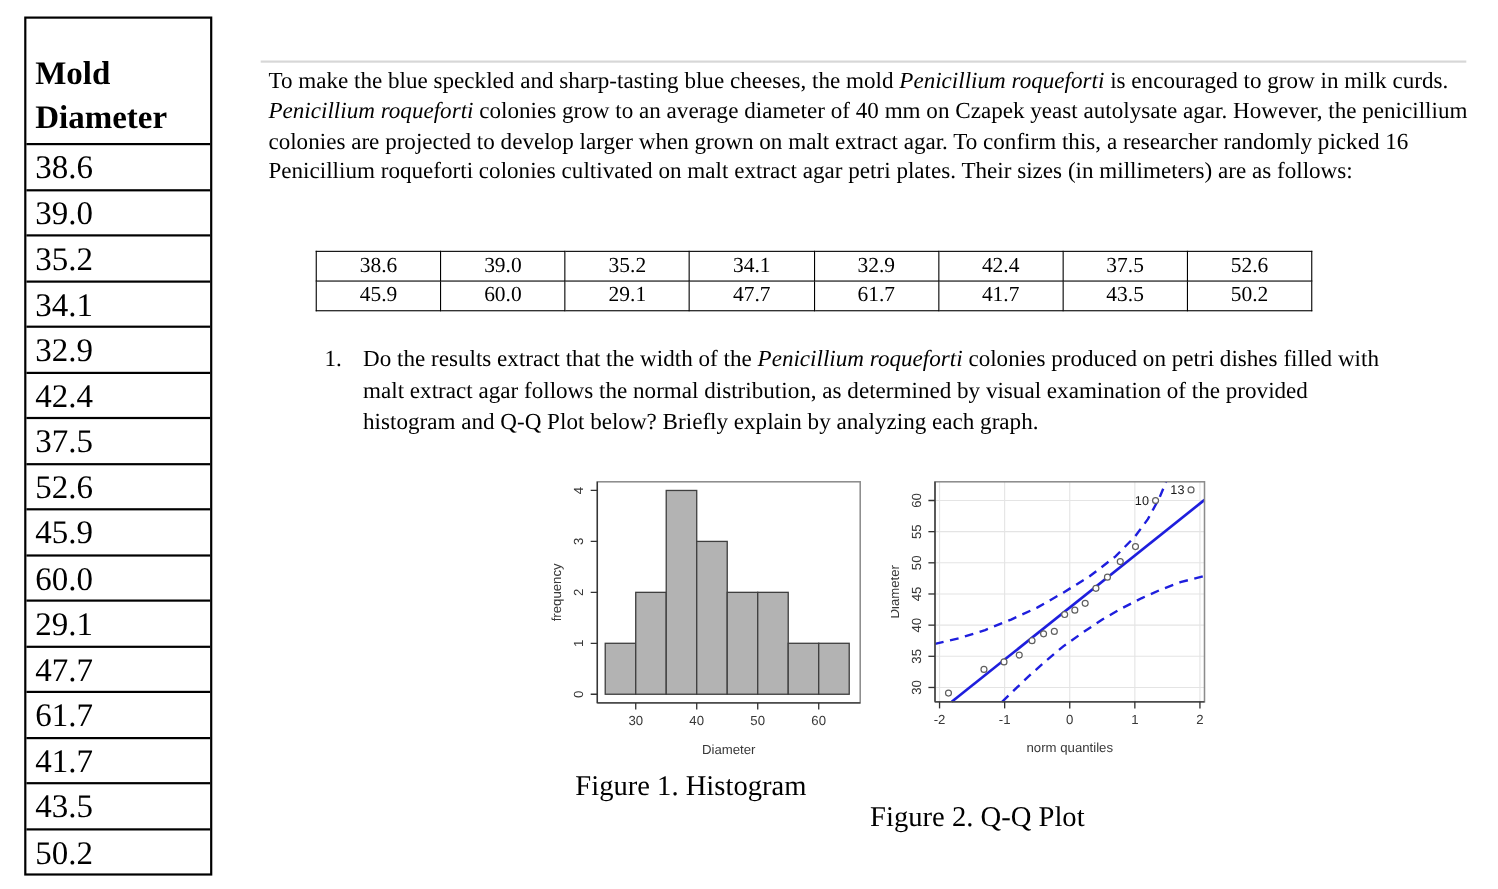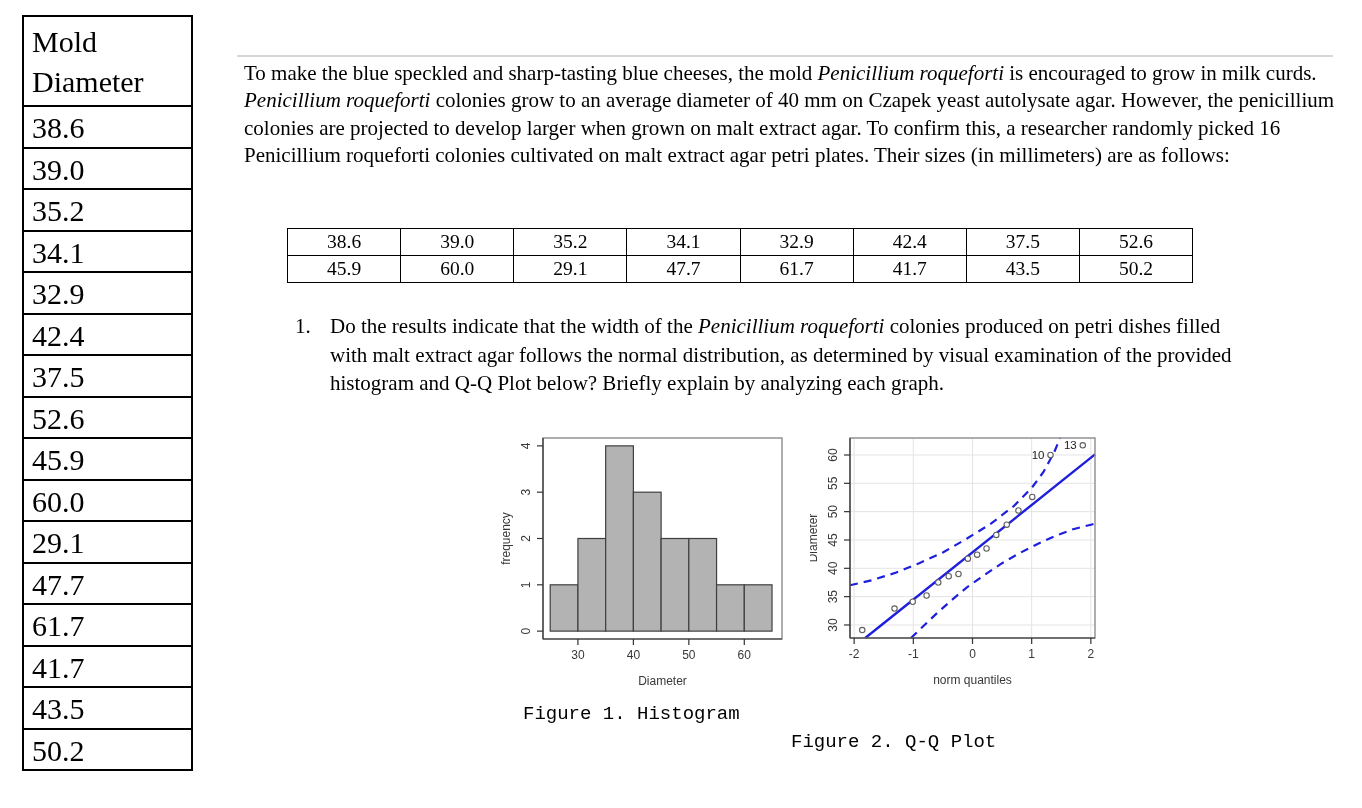--- a/index.html
+++ b/index.html
@@ -6,22 +6,22 @@
   body{
     width:1362px;height:808px;position:relative;overflow:hidden;
     font-family:"Liberation Serif", serif;color:#000;
   }
   
   .side-table{
     position:absolute;left:22px;top:15px;width:171px;
     border:2.5px solid #000;box-sizing:border-box;background:#fff;
   }
   .side-table .hdr{
-    font-weight:normal;font-size:30px;line-height:40px;
-    padding:5px 6px 3px 8px;box-sizing:border-box;
+    font-weight:bold;font-size:30px;line-height:40px;
+    padding:5px 6px 3px 8px;box-sizing:border-box;margin-top:25px;
   }
   .side-table .cell{
     border-top:2px solid #000;font-size:30px;line-height:39px;
     padding:1px 6px 1px 8px;box-sizing:border-box;height:41.5px;
   }
   
   .top-rule{
     position:absolute;left:237px;top:55px;width:1096px;height:0;
     border-top:2px solid #d7d7d7;
   }
@@ -45,22 +45,22 @@
     position:absolute;left:295px;top:312px;width:965px;
     font-size:21px;line-height:28.6px;display:flex;
   }
   .q-num{width:35px;flex:0 0 35px;}
   .q-text{flex:1;}
   
   .fig-svg{position:absolute;background:#fff;}
   #hist-svg{left:497px;top:425px;}
   #qq-svg{left:810px;top:425px;}
   .caption{
-    position:absolute;top:702px;font-size:19px;line-height:25px;
-    font-family:Liberation Mono, monospace;
+    position:absolute;top:702px;font-size:26px;line-height:25px;
+    font-family:Liberation Serif, serif;
   }
   #cap1{left:523px;}
   #cap2{left:791px;margin-top:28px;}
 </style>
 </head>
 <body>
 
 <div class="side-table">
   <div class="hdr">Mold Diameter</div>
   <div id="side-table-body">
@@ -107,21 +107,21 @@
         <td>61.7</td>
         <td>41.7</td>
         <td>43.5</td>
         <td>50.2</td>
       </tr>
     </tbody>
 </table>
 
 <div class="question">
   <span class="q-num">1.</span>
-  <span class="q-text"><span>Do the results indicate that the width of the </span><span class="it">Penicillium roqueforti</span><span> colonies produced on petri dishes filled with malt extract agar follows the normal distribution, as determined by visual examination of the provided histogram and Q-Q Plot below? Briefly explain by analyzing each graph.</span></span>
+  <span class="q-text"><span>Do the results extract that the width of the </span><span class="it">Penicillium roqueforti</span><span> colonies produced on petri dishes filled with malt extract agar follows the normal distribution, as determined by visual examination of the provided histogram and Q-Q Plot below? Briefly explain by analyzing each graph.</span></span>
 </div>
 
 <svg id="hist-svg" class="fig-svg" width="300" height="272">
     <rect x="46" y="13" width="239" height="201" fill="none" stroke="#8c8c8c" stroke-width="1.4"></rect>
     <line x1="46" y1="13" x2="46" y2="214" stroke="#333333" stroke-width="1.2"></line>
     <line x1="46" y1="214" x2="285" y2="214" stroke="#333333" stroke-width="1.2"></line>
     <rect x="53.20881670533643" y="159.81336405529953" width="27.7262180974478" height="46.31336405529956" fill="#b3b3b3" stroke="#3f3f3f" stroke-width="1.2"></rect>
     <rect x="80.93503480278423" y="113.5" width="27.7262180974478" height="92.62672811059909" fill="#b3b3b3" stroke="#3f3f3f" stroke-width="1.2"></rect>
     <rect x="108.66125290023203" y="20.87327188940091" width="27.7262180974478" height="185.25345622119818" fill="#b3b3b3" stroke="#3f3f3f" stroke-width="1.2"></rect>
     <rect x="136.38747099767983" y="67.18663594470047" width="27.726218097447827" height="138.94009216589862" fill="#b3b3b3" stroke="#3f3f3f" stroke-width="1.2"></rect>

